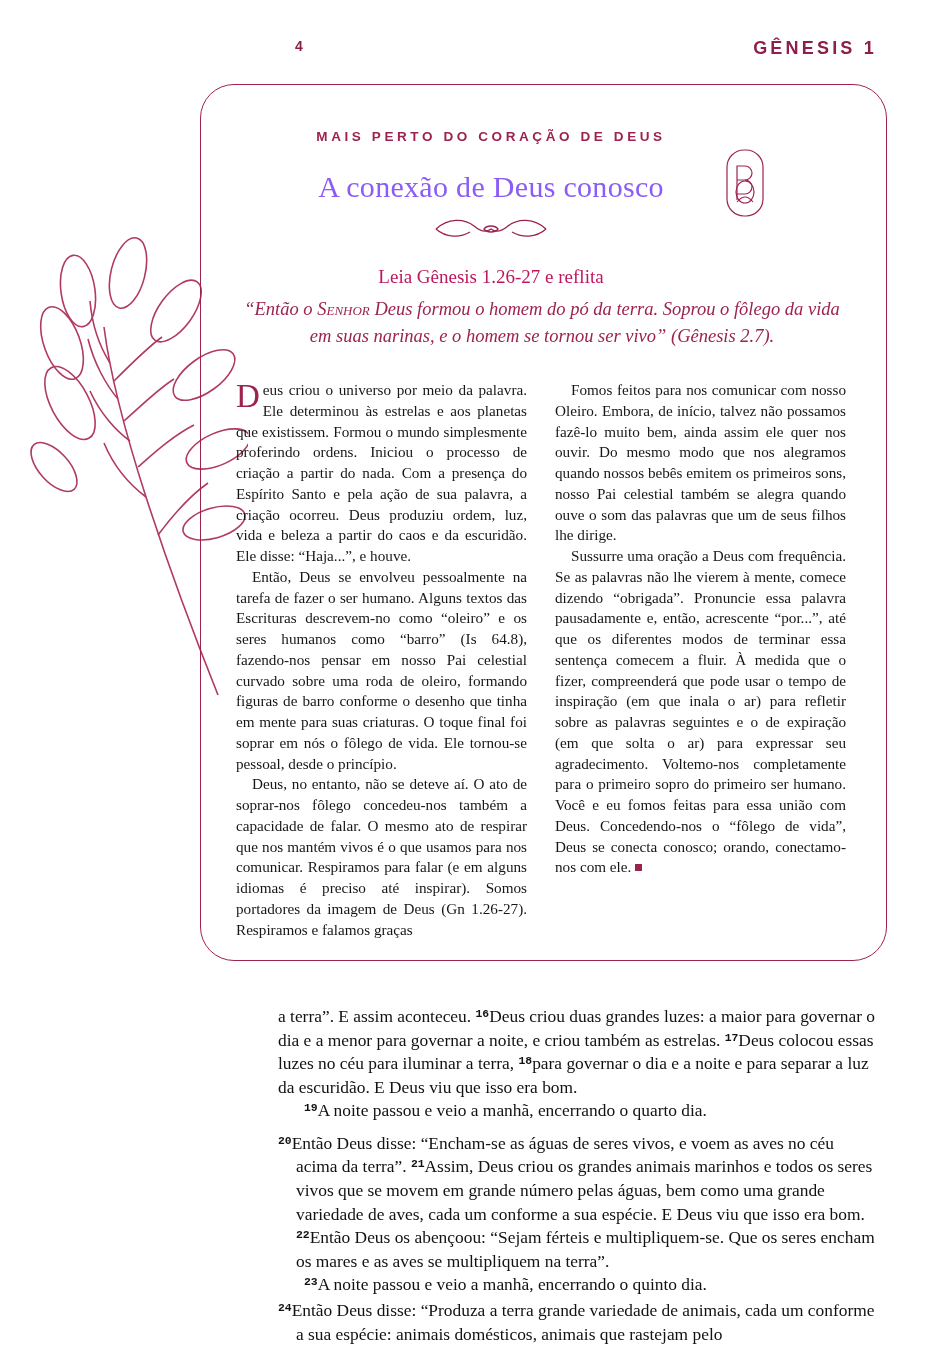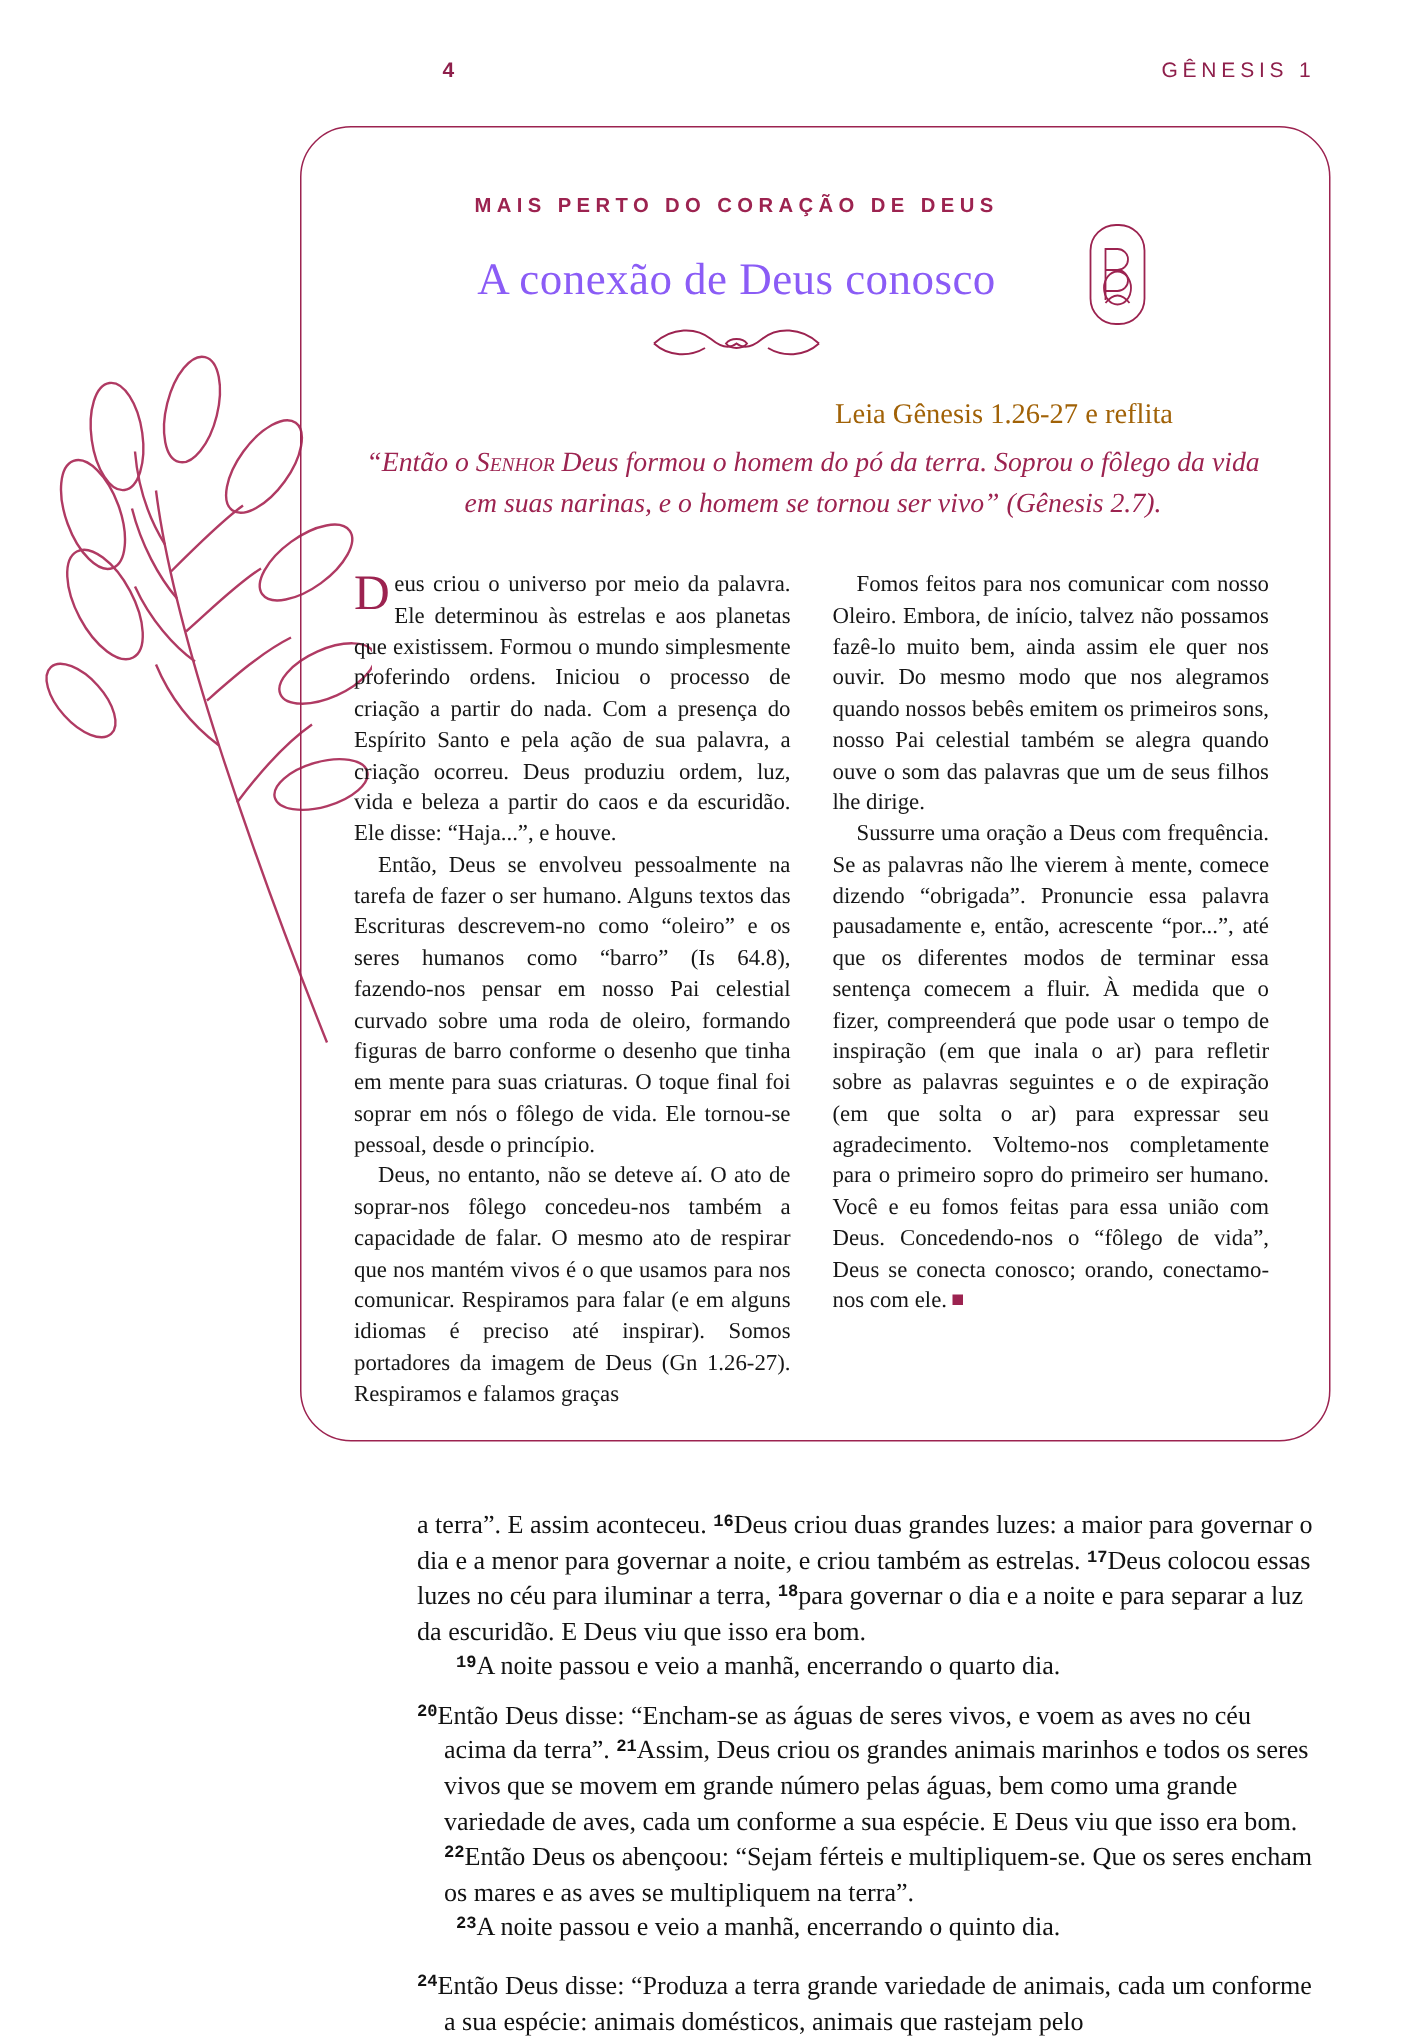--- a/index.html
+++ b/index.html
@@ -36,22 +36,22 @@
     font-weight: bold;
     font-size: 14px;
     color: #8e1f4b;
     letter-spacing: 0.5px;
   }
   .book-ref {
     position: absolute;
     right: 68px;
     top: 0;
     font-family: "Liberation Sans", sans-serif;
-    font-weight: normal;
-    font-size: 14px;
+    font-weight: bold;
+    font-size: 18px;
     color: #8e1f4b;
     letter-spacing: 3.2px;
   }
 
   
   .branch {
     position: absolute;
     left: 18px;
     top: 235px;
     width: 230px;
@@ -105,23 +105,23 @@
     top: 132px;
     left: 0;
     width: 100%;
     text-align: center;
   }
   .read-line {
     position: absolute;
     top: 182px;
     left: 0;
     width: 100%;
-    text-align: right;
+    text-align: center;
     font-size: 19px;
-    color: #a16207;
+    color: #be185d;
   }
   .verse {
     position: absolute;
     top: 212px;
     left: 42px;
     width: 600px;
     text-align: center;
     font-size: 18.5px;
     font-style: italic;
     color: #9c2350;
@@ -294,16 +294,16 @@
         <p><span>Sussurre uma oração a Deus com frequência. Se as palavras não lhe vierem à mente, comece dizendo “obrigada”. Pronuncie essa palavra pausadamente e, então, acrescente “por...”, até que os diferentes modos de terminar essa sentença comecem a fluir. À medida que o fizer, compreenderá que pode usar o tempo de inspiração (em que inala o ar) para refletir sobre as palavras seguintes e o de expiração (em que solta o ar) para expressar seu agradecimento. Voltemo-nos completamente para o primeiro sopro do primeiro ser humano. Você e eu fomos feitas para essa união com Deus. Concedendo-nos o “fôlego de vida”, Deus se conecta conosco; orando, conectamo-nos com ele.</span><span class="endmark"></span></p>
       </div>
     </div>
   </div>
 
   <div class="scripture">
     <p><span>a terra”. E assim aconteceu. </span><span class="vn">16</span><span>Deus criou duas grandes luzes: a maior para governar o dia e a menor para governar a noite, e criou também as estrelas. </span><span class="vn">17</span><span>Deus colocou essas luzes no céu para iluminar a terra, </span><span class="vn">18</span><span>para governar o dia e a noite e para separar a luz da escuridão. E Deus viu que isso era bom.</span></p>
     <p class="ind"><span class="vn">19</span><span>A noite passou e veio a manhã, encerrando o quarto dia.</span></p>
     <p class="hang" style="margin-top:9px"><span class="vn">20</span><span>Então Deus disse: “Encham-se as águas de seres vivos, e voem as aves no céu acima da terra”. </span><span class="vn">21</span><span>Assim, Deus criou os grandes animais marinhos e todos os seres vivos que se movem em grande número pelas águas, bem como uma grande variedade de aves, cada um conforme a sua espécie. E Deus viu que isso era bom. </span><span class="vn">22</span><span>Então Deus os abençoou: “Sejam férteis e multipliquem-se. Que os seres encham os mares e as aves se multipliquem na terra”.</span></p>
     <p class="ind"><span class="vn">23</span><span>A noite passou e veio a manhã, encerrando o quinto dia.</span></p>
-    <p class="hang" style="margin-top:15px"><span class="vn">24</span><span>Então Deus disse: “Produza a terra grande variedade de animais, cada um conforme a sua espécie: animais domésticos, animais que rastejam pelo</span></p>
+    <p class="hang" style="margin-top:2px"><span class="vn">24</span><span>Então Deus disse: “Produza a terra grande variedade de animais, cada um conforme a sua espécie: animais domésticos, animais que rastejam pelo</span></p>
   </div>
 
 </div>
 
 </body></html>

